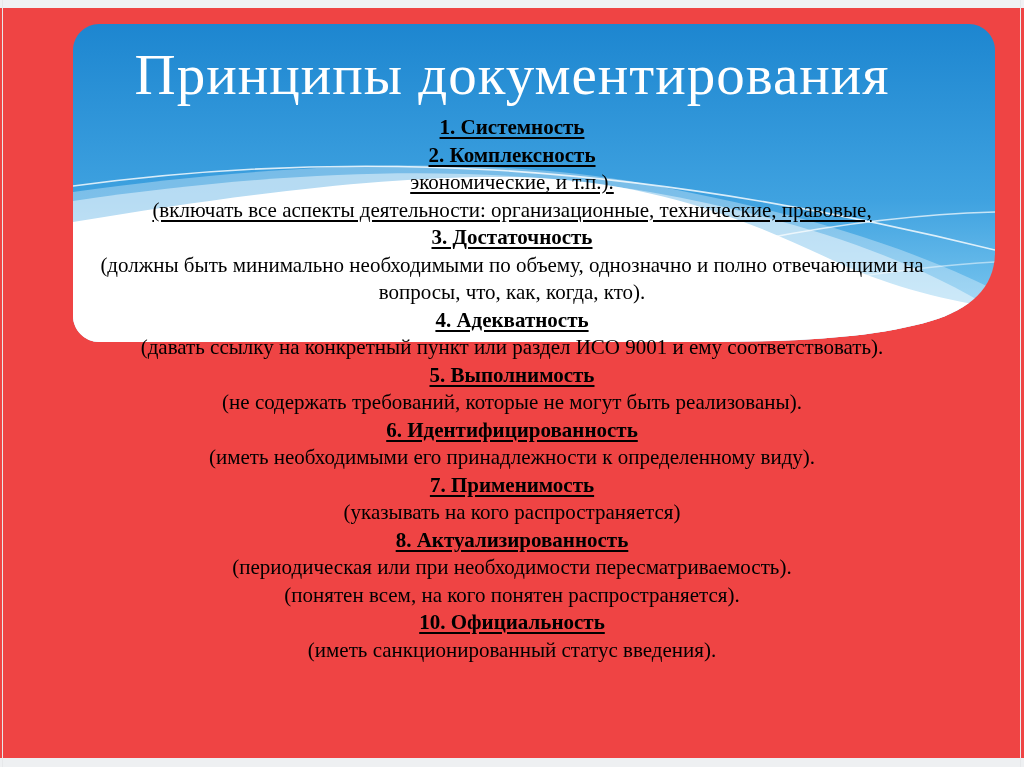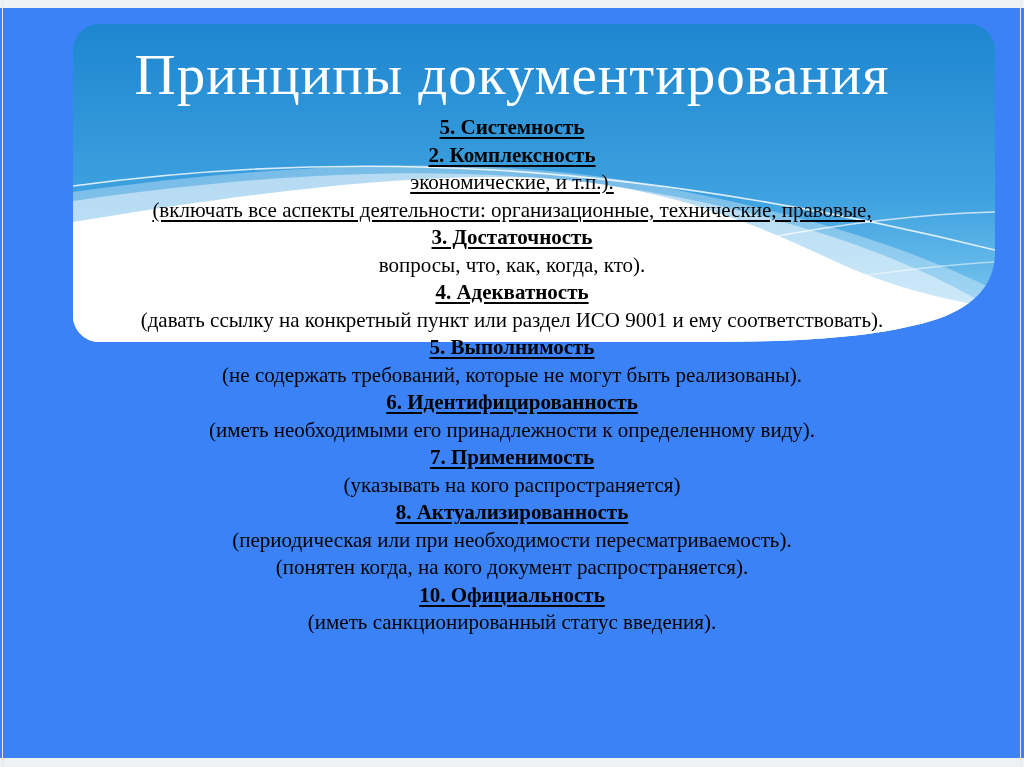--- a/index.html
+++ b/index.html
@@ -1,18 +1,18 @@
 <!DOCTYPE html>
 <html><head>
 <meta charset="utf-8">
 <style>
   html,body { margin:0; padding:0; background:#ffffff; }
   .slide {
     position:relative; width:1024px; height:767px;
-    background:#3b82f6; overflow:hidden;
+    background:#ef4444; overflow:hidden;
     font-family:"Liberation Serif", serif;
   }
   .bg { position:absolute; left:0; top:0; width:1024px; height:767px; }
   .edge-top    { position:absolute; top:0; left:0; width:100%; height:8px;  background:#f0f1f3; }
   .edge-bottom { position:absolute; bottom:0; left:0; width:100%; height:9px; background:#eef0f2; }
   .edge-left   { position:absolute; top:0; bottom:0; left:2px;  width:1px; background:#e6e8ea; }
   .edge-right  { position:absolute; top:0; bottom:0; right:3px; width:1px; background:#e6e8ea; }
 
   .title {
     position:absolute; top:42px; left:0; width:100%; margin:0;
@@ -65,31 +65,32 @@
   <div class="edge-top"></div>
   <div class="edge-bottom"></div>
   <div class="edge-left"></div>
   <div class="edge-right"></div>
 
   <h1 class="title">Принципы документирования</h1>
 
   <div class="content">
 
     <div>
-      <div class="line heading">5. Системность</div>
+      <div class="line heading">1. Системность</div>
     </div>
 
     <div>
       <div class="line heading">2. Комплексность</div>
       <div class="line desc u">экономические, и т.п.).</div>
       <div class="line desc u">(включать все аспекты деятельности: организационные, технические, правовые,</div>
     </div>
 
     <div>
       <div class="line heading">3. Достаточность</div>
+      <div class="line desc">(должны быть минимально необходимыми по объему, однозначно и полно отвечающими на</div>
       <div class="line desc">вопросы, что, как, когда, кто).</div>
     </div>
 
     <div>
       <div class="line heading">4. Адекватность</div>
       <div class="line desc">(давать ссылку на конкретный пункт или раздел ИСО 9001 и ему соответствовать).</div>
     </div>
 
     <div>
       <div class="line heading">5. Выполнимость</div>
@@ -105,21 +106,21 @@
       <div class="line heading">7. Применимость</div>
       <div class="line desc">(указывать на кого распространяется)</div>
     </div>
 
     <div>
       <div class="line heading">8. Актуализированность</div>
       <div class="line desc">(периодическая или при необходимости пересматриваемость).</div>
     </div>
 
     <div>
-      <div class="line desc">(понятен когда, на кого документ распространяется).</div>
+      <div class="line desc">(понятен всем, на кого понятен распространяется).</div>
     </div>
 
     <div>
       <div class="line heading">10. Официальность</div>
       <div class="line desc">(иметь санкционированный статус введения).</div>
     </div>
 
   </div>
 </div>
 

